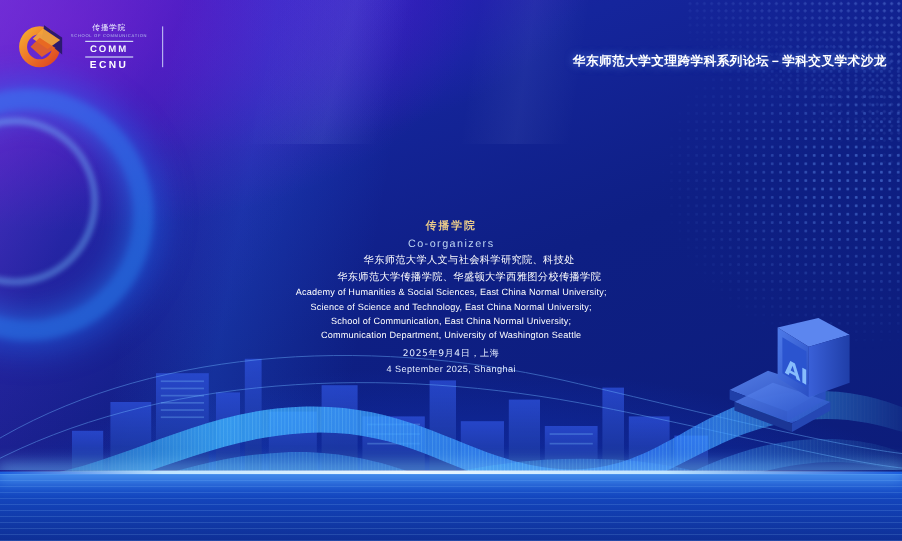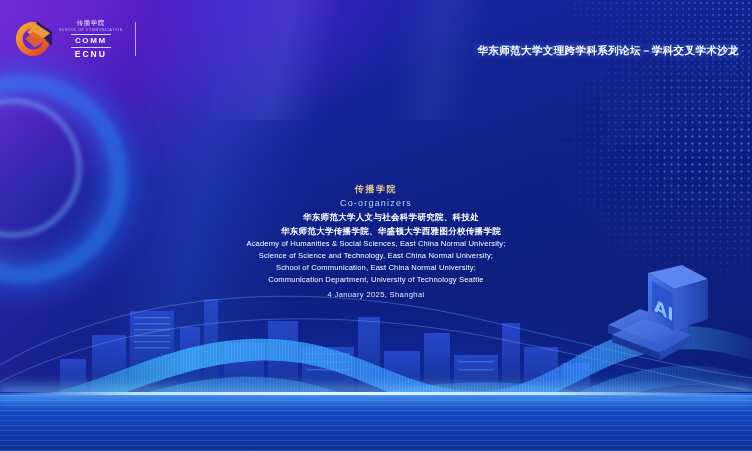--- a/index.html
+++ b/index.html
@@ -133,21 +133,21 @@
   
   .org{position:absolute;left:0;right:0;top:183px;text-align:center;}
   .org-cn-head{
     font-size:9px;font-weight:700;color:#e7c98a;letter-spacing:1.6px;line-height:1.55;
     font-family:"DejaVu Sans",sans-serif;
   }
   .org-en-head{
     font-size:9px;color:#bdd4f2;letter-spacing:1.2px;line-height:1.55;
   }
   .org-cn{
-    font-size:8.5px;font-weight:700;color:#ffffff;letter-spacing:.3px;line-height:1.62;
+    font-size:8.5px;font-weight:400;color:#ffffff;letter-spacing:.3px;line-height:1.62;
     font-family:"DejaVu Sans",sans-serif;
     padding-left:30px;
   }
   .org-en{
     font-size:7.6px;color:#ffffff;letter-spacing:.15px;line-height:1.58;
   }
 
   
   .dates{position:absolute;left:0;right:0;top:288px;text-align:center;}
   .date-cn{font-size:7.6px;color:#e3ecff;letter-spacing:.5px;line-height:1.75;
@@ -352,20 +352,21 @@
 
 
   <div class="org">
     <div class="org-cn-head">传播学院</div>
     <div class="org-en-head">Co-organizers</div>
     <div class="org-cn">华东师范大学人文与社会科学研究院、科技处</div>
     <div class="org-cn">华东师范大学传播学院、华盛顿大学西雅图分校传播学院</div>
     <div class="org-en">Academy of Humanities &amp; Social Sciences, East China Normal University;</div>
     <div class="org-en">Science of Science and Technology, East China Normal University;</div>
     <div class="org-en">School of Communication, East China Normal University;</div>
-    <div class="org-en">Communication Department, University of Technology Seattle</div>
+    <div class="org-en">Communication Department, University of Washington Seattle</div>
   </div>
 
   <div class="dates">
-    <div class="date-en">4 January 2025,  Shanghai</div>
+    <div class="date-cn">2025年9月4日，上海</div>
+    <div class="date-en">4 September 2025,  Shanghai</div>
   </div>
 
 </div>
 
 </body></html>

